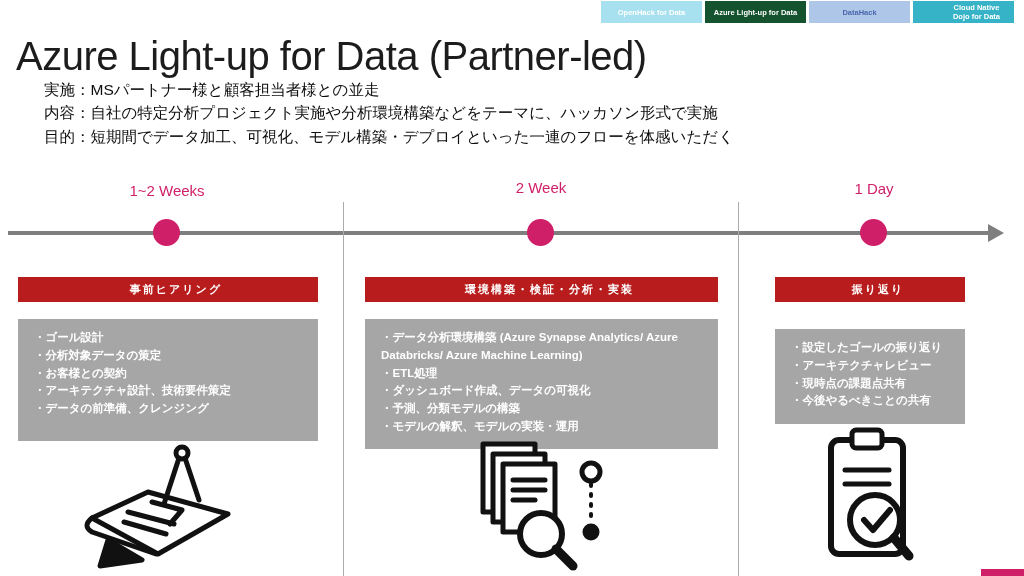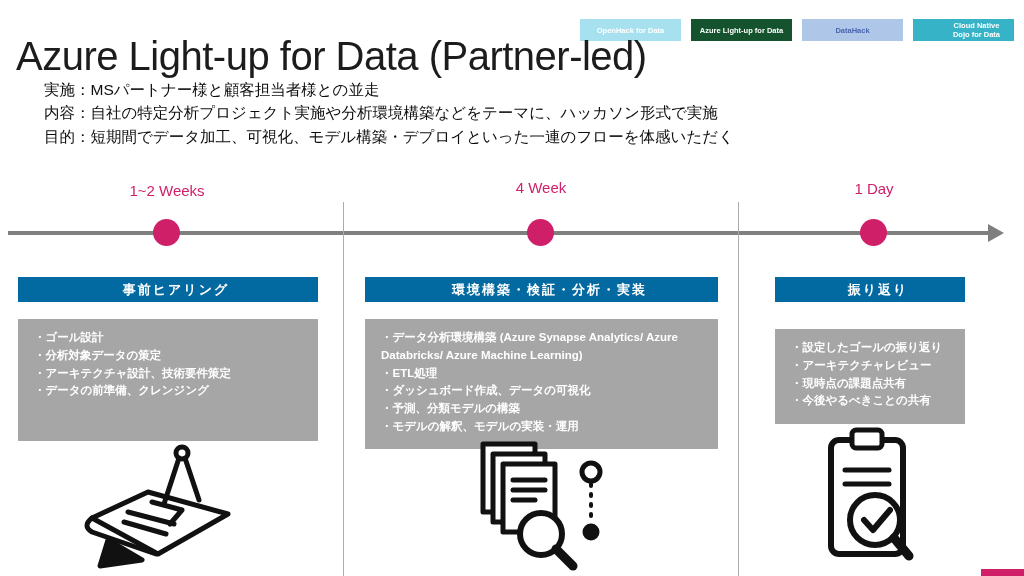--- a/index.html
+++ b/index.html
@@ -1,21 +1,21 @@
 <!DOCTYPE html>
 <html><head>
 <meta charset="utf-8">
 <style>
   html,body{margin:0;padding:0;background:#e8e8e8;}
   .slide{
     position:relative;width:1024px;height:576px;background:#ffffff;
     overflow:hidden;font-family:"Liberation Sans","DejaVu Sans",sans-serif;
   }
   
-  .tabs{position:absolute;top:19px;right:10px;display:flex;gap:10px;}
+  .tabs{position:absolute;top:1px;right:10px;display:flex;gap:3px;}
   .tab{
     width:101px;height:22px;display:flex;align-items:center;justify-content:center;
     text-align:center;font-size:7.5px;font-weight:700;line-height:1.2;
     padding:1px 6px;box-sizing:border-box;cursor:pointer;
   }
   .tab-0{background:#a7e1ef;color:#ffffff;}
   .tab-1{background:#14532d;color:#ffffff;}
   .tab-2{background:#aec6e8;color:#4a66ae;}
   .tab-3{background:#36b3c6;color:#ffffff;padding-left:32px;}
   
@@ -42,21 +42,21 @@
   
   .divider{position:absolute;top:202px;bottom:0;width:1px;background:#ababab;}
   .divider-0{left:343px;}
   .divider-1{left:738px;}
   
   .col{position:absolute;top:277px;}
   .col-0{left:18px;width:300px;}
   .col-1{left:365px;width:353px;}
   .col-2{left:775px;width:190px;}
   .col-header{
-    background:#0369a1;color:#ffffff;font-size:13px;font-weight:700;
+    background:#b91c1c;color:#ffffff;font-size:11px;font-weight:700;
     text-align:center;height:25px;line-height:25px;letter-spacing:2px;padding-left:16px;
   }
   .col-box{
     margin-top:17px;background:#a6a6a6;color:#ffffff;
     font-size:11.5px;font-weight:700;line-height:1.55;
     padding:10px 16px;box-sizing:border-box;overflow:hidden;
   }
   .col-0 .col-box{height:122px;}
   .col-1 .col-box{height:130px;}
   .col-2 .col-box{margin-top:27px;height:95px;}
@@ -83,37 +83,38 @@
 
   <h1 class="title">Azure Light-up for Data (Partner-led)</h1>
 
   <div class="desc">
     <div>実施：MSパートナー様と顧客担当者様との並走</div>
     <div>内容：自社の特定分析プロジェクト実施や分析環境構築などをテーマに、ハッカソン形式で実施</div>
     <div>目的：短期間でデータ加工、可視化、モデル構築・デプロイといった一連のフローを体感いただく</div>
   </div>
 
   <div class="tl-label tl-label-0">1~2 Weeks</div>
-  <div class="tl-label tl-label-1">4 Week</div>
+  <div class="tl-label tl-label-1">2 Week</div>
   <div class="tl-label tl-label-2">1 Day</div>
 
   <div class="tl-line"></div>
   <div class="tl-arrow"></div>
   <div class="tl-dot tl-dot-0"></div>
   <div class="tl-dot tl-dot-1"></div>
   <div class="tl-dot tl-dot-2"></div>
 
   <div class="divider divider-0"></div>
   <div class="divider divider-1"></div>
 
   <div class="col col-0">
     <div class="col-header">事前ヒアリング</div>
     <div class="col-box">
       <div>・ゴール設計</div>
       <div>・分析対象データの策定</div>
+      <div>・お客様との契約</div>
       <div>・アーキテクチャ設計、技術要件策定</div>
       <div>・データの前準備、クレンジング</div>
     </div>
   </div>
 
   <div class="col col-1">
     <div class="col-header">環境構築・検証・分析・実装</div>
     <div class="col-box">
       <div>・データ分析環境構築 (Azure Synapse Analytics/ Azure Databricks/ Azure Machine Learning)</div>
       <div>・ETL処理</div>

